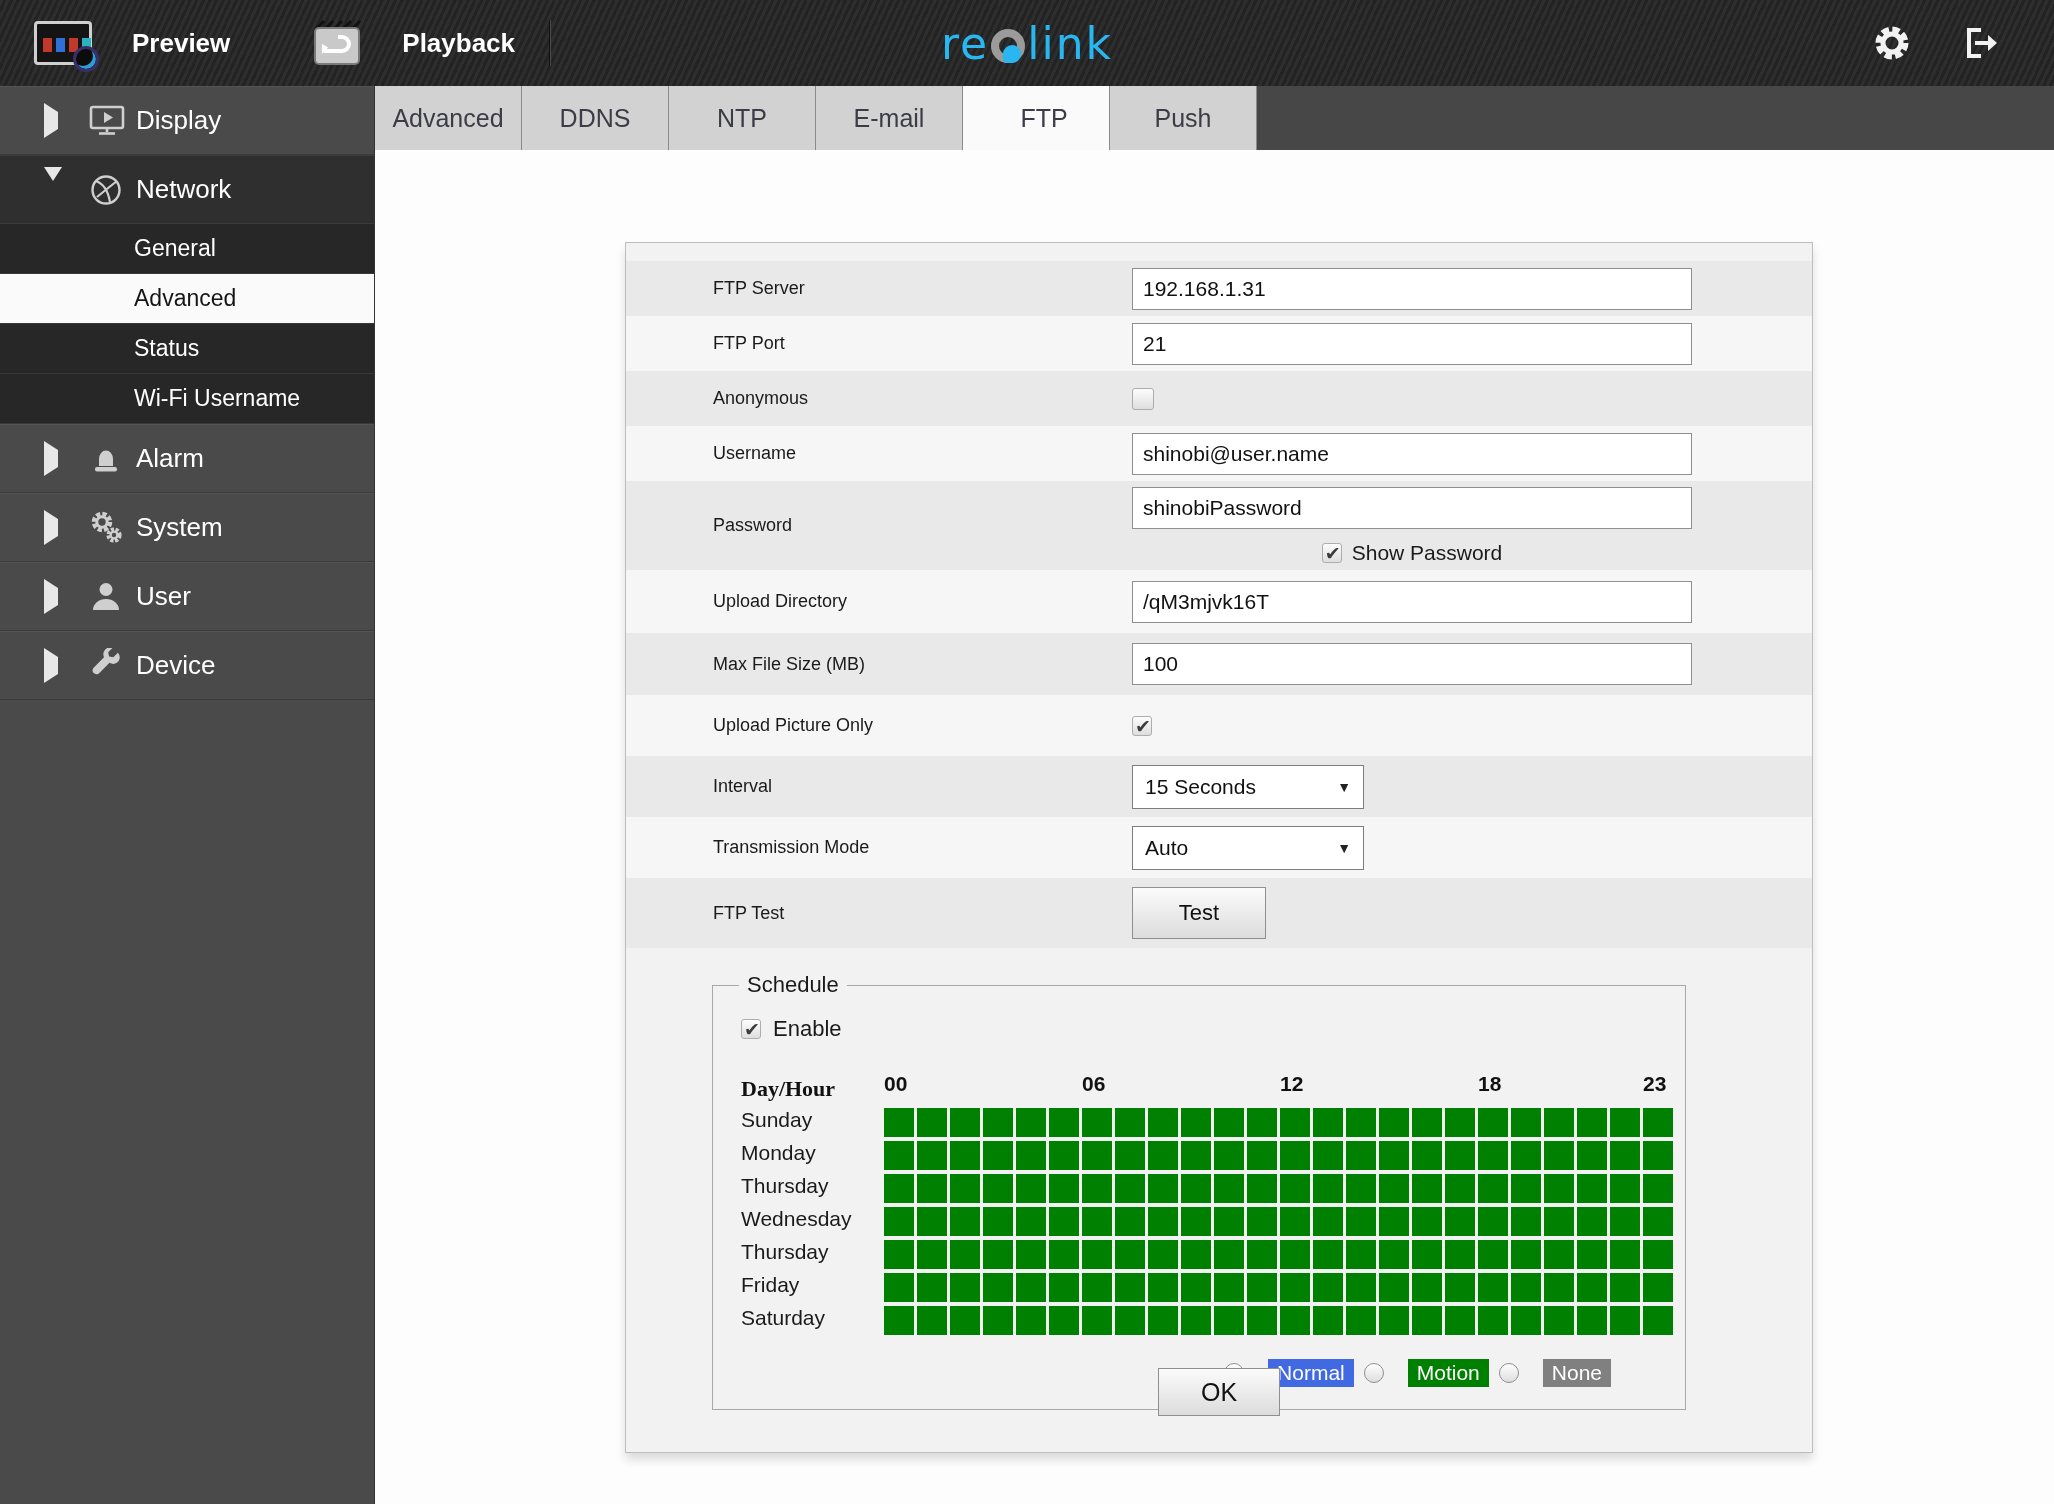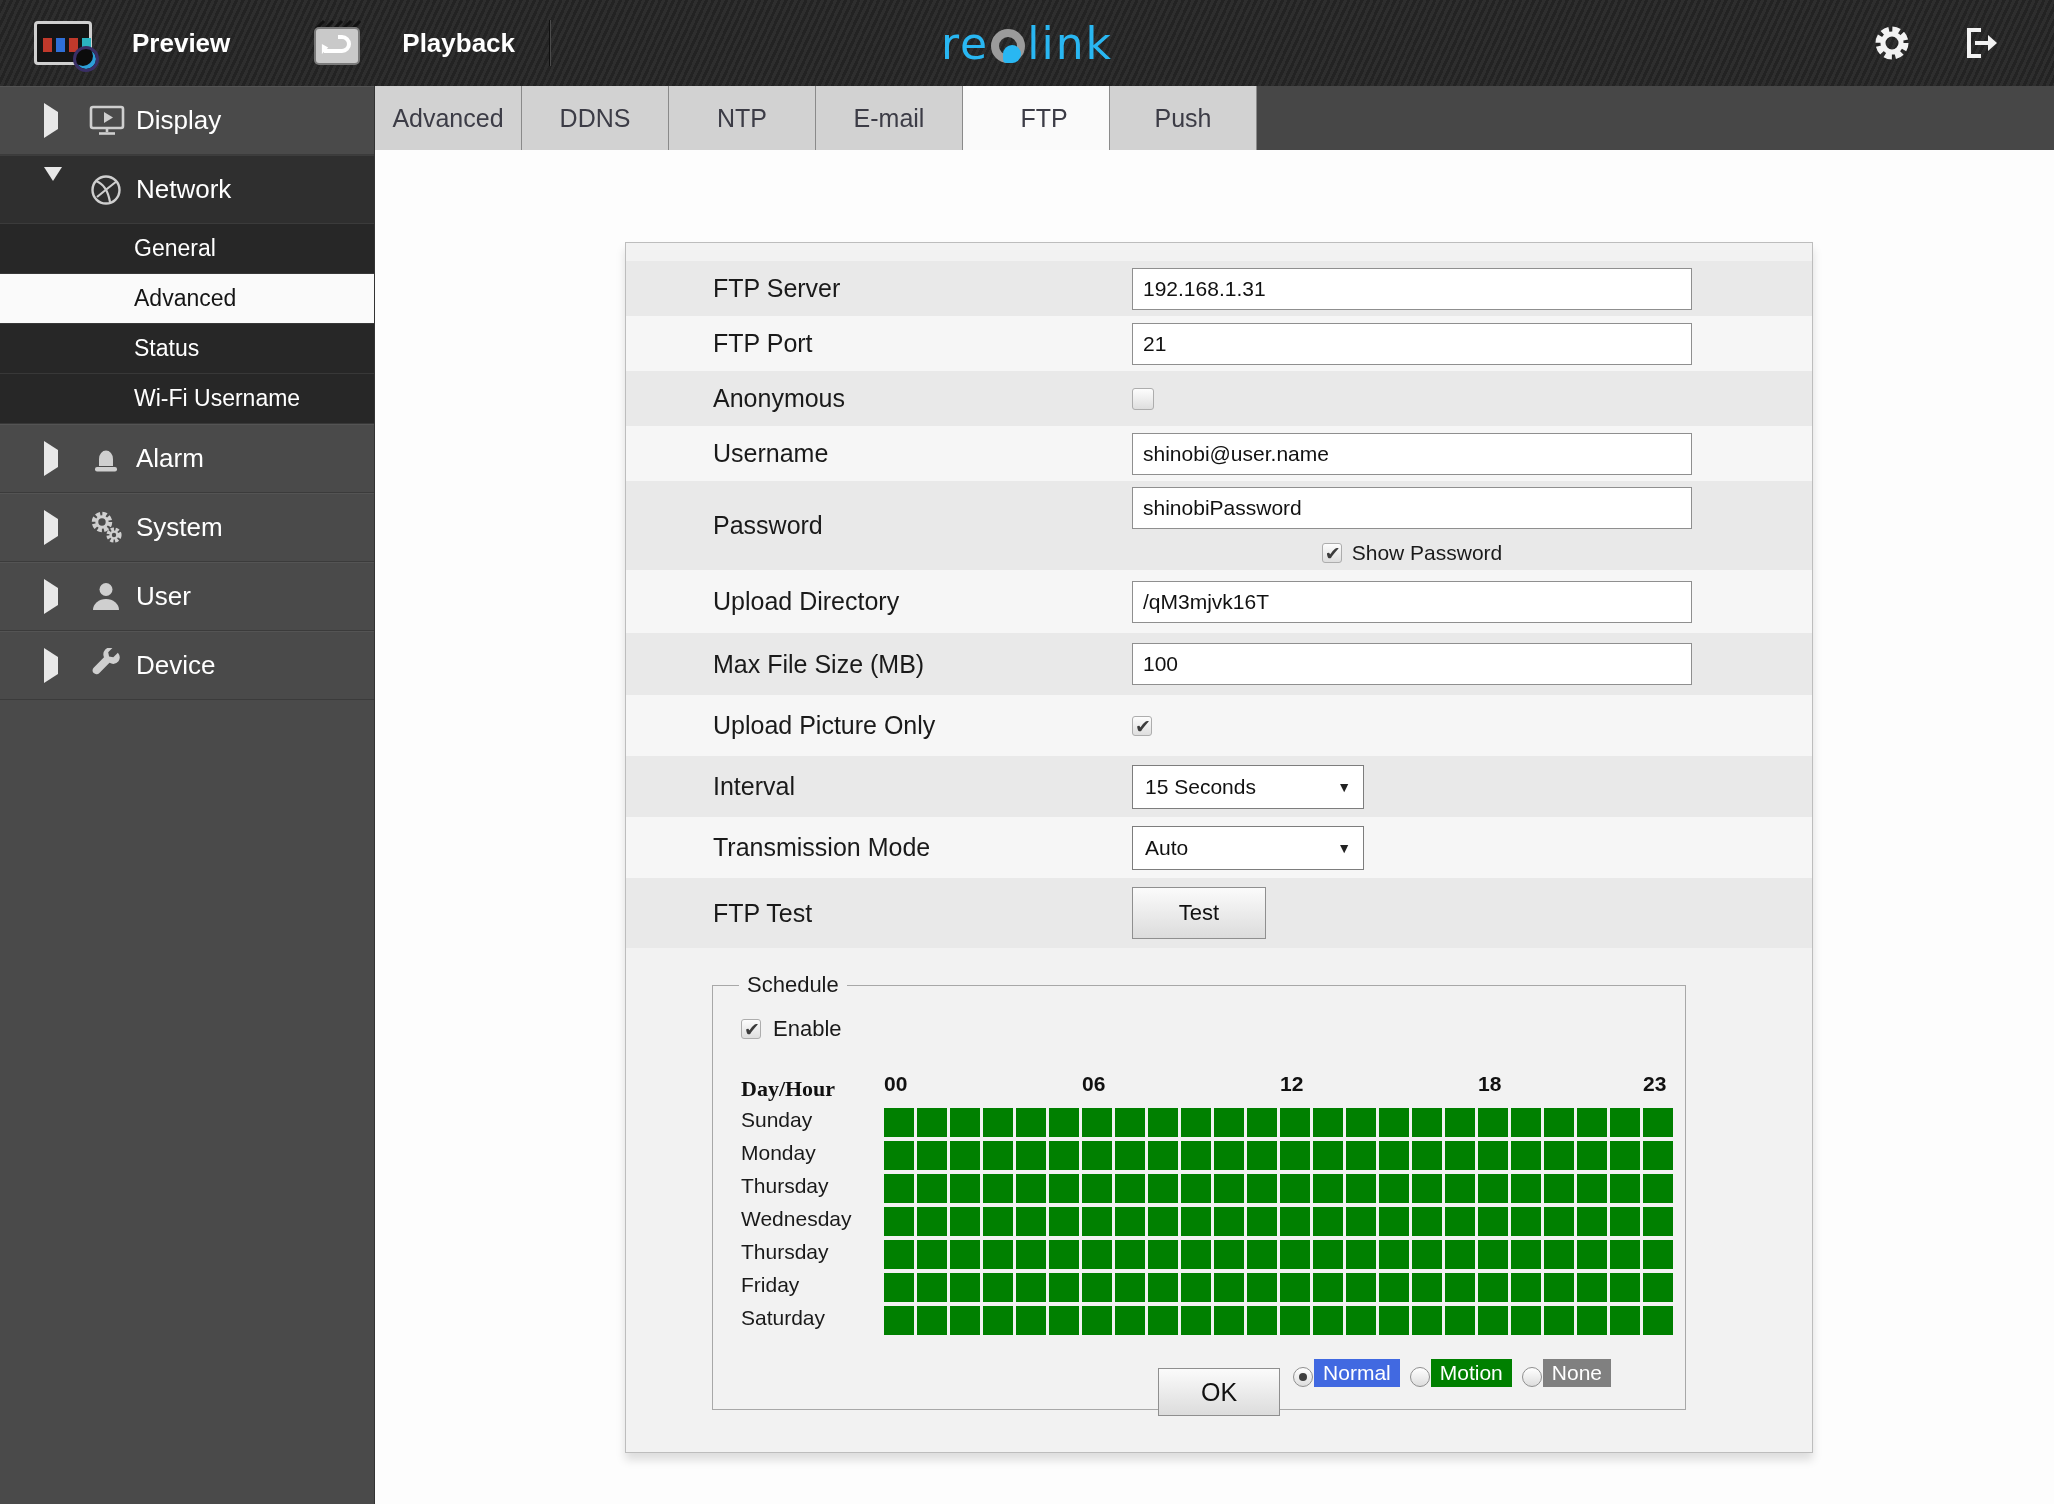--- a/index.html
+++ b/index.html
@@ -54,21 +54,21 @@
 
   
   .panel { position:absolute; left:250px; top:156px; width:1188px; height:1211px; background:#f2f2f2;
     border:1px solid #bdbdbd; box-shadow:0 7px 9px rgba(0,0,0,0.13); }
   .spacer { height:18px; }
   .frow { display:flex; align-items:center; padding-left:87px; }
   .frow.dark { background:#e9e9e9; }
   .frow.light { background:#f6f6f6; }
   .h55 { height:55px; } .h61 { height:61px; } .h62 { height:62px; } .h63 { height:63px; }
   .h70 { height:70px; } .h89 { height:89px; }
-  .flabel { width:419px; font-size:25px; color:#1a1a1a; }
+  .flabel { width:419px; font-size:18px; color:#1a1a1a; }
   .fctrl { display:flex; align-items:center; }
   .txt-input { width:560px; height:42px; border:1px solid #8f8f8f; background:#fff; font-size:21px;
     padding:0 10px; font-family:"Liberation Sans", sans-serif; color:#111; }
   .fake-select { width:232px; height:44px; border:1px solid #7d7d7d; background:#fff; display:flex;
     align-items:center; justify-content:space-between; padding:0 12px; font-size:21px; color:#111; cursor:pointer; }
   .fs-arrow { font-size:14px; color:#222; }
   .cb { width:22px; height:22px; border:1px solid #adadad; border-radius:3px;
     background:linear-gradient(#fdfdfd,#dedede); position:relative; cursor:pointer; flex:0 0 auto; }
   .cb.checked::after { content:"\2714"; position:absolute; left:2px; top:-2px; font-size:19px; color:#3c3c3c; }
   .pw-col { display:flex; flex-direction:column; }
@@ -92,21 +92,21 @@
   .sched-body { display:flex; margin-top:6px; }
   .day-col { width:143px; }
   .day-col div { height:33px; font-size:21px; color:#1a1a1a; cursor:pointer; }
   .grid { display:grid; grid-template-columns:repeat(24,30px); grid-auto-rows:29px; column-gap:3px; row-gap:4px; }
   .cell { cursor:pointer; }
   .mode-row { display:flex; align-items:center; justify-content:flex-end; gap:10px; margin-top:20px; padding-right:74px; }
   .radio { width:20px; height:20px; border-radius:50%; border:1px solid #8f8f8f;
     background:linear-gradient(#fff,#ddd); position:relative; cursor:pointer; flex:0 0 auto; }
   .radio.checked::after { content:""; position:absolute; left:5px; top:5px; width:8px; height:8px; border-radius:50%; background:#3f3f3f; }
   .chip { color:#fff; font-size:21px; padding:2px 9px; cursor:pointer; }
-  .mode-group { display:flex; align-items:flex-end; gap:1px; }
+  .mode-group { display:flex; align-items:center; gap:24px; }
 </style>
 </head>
 <body>
 
 <div class="app">
 
   <header class="topbar">
     <div class="tb-item first">
       <span class="pv-frame">
         <span class="pv-tiles">

